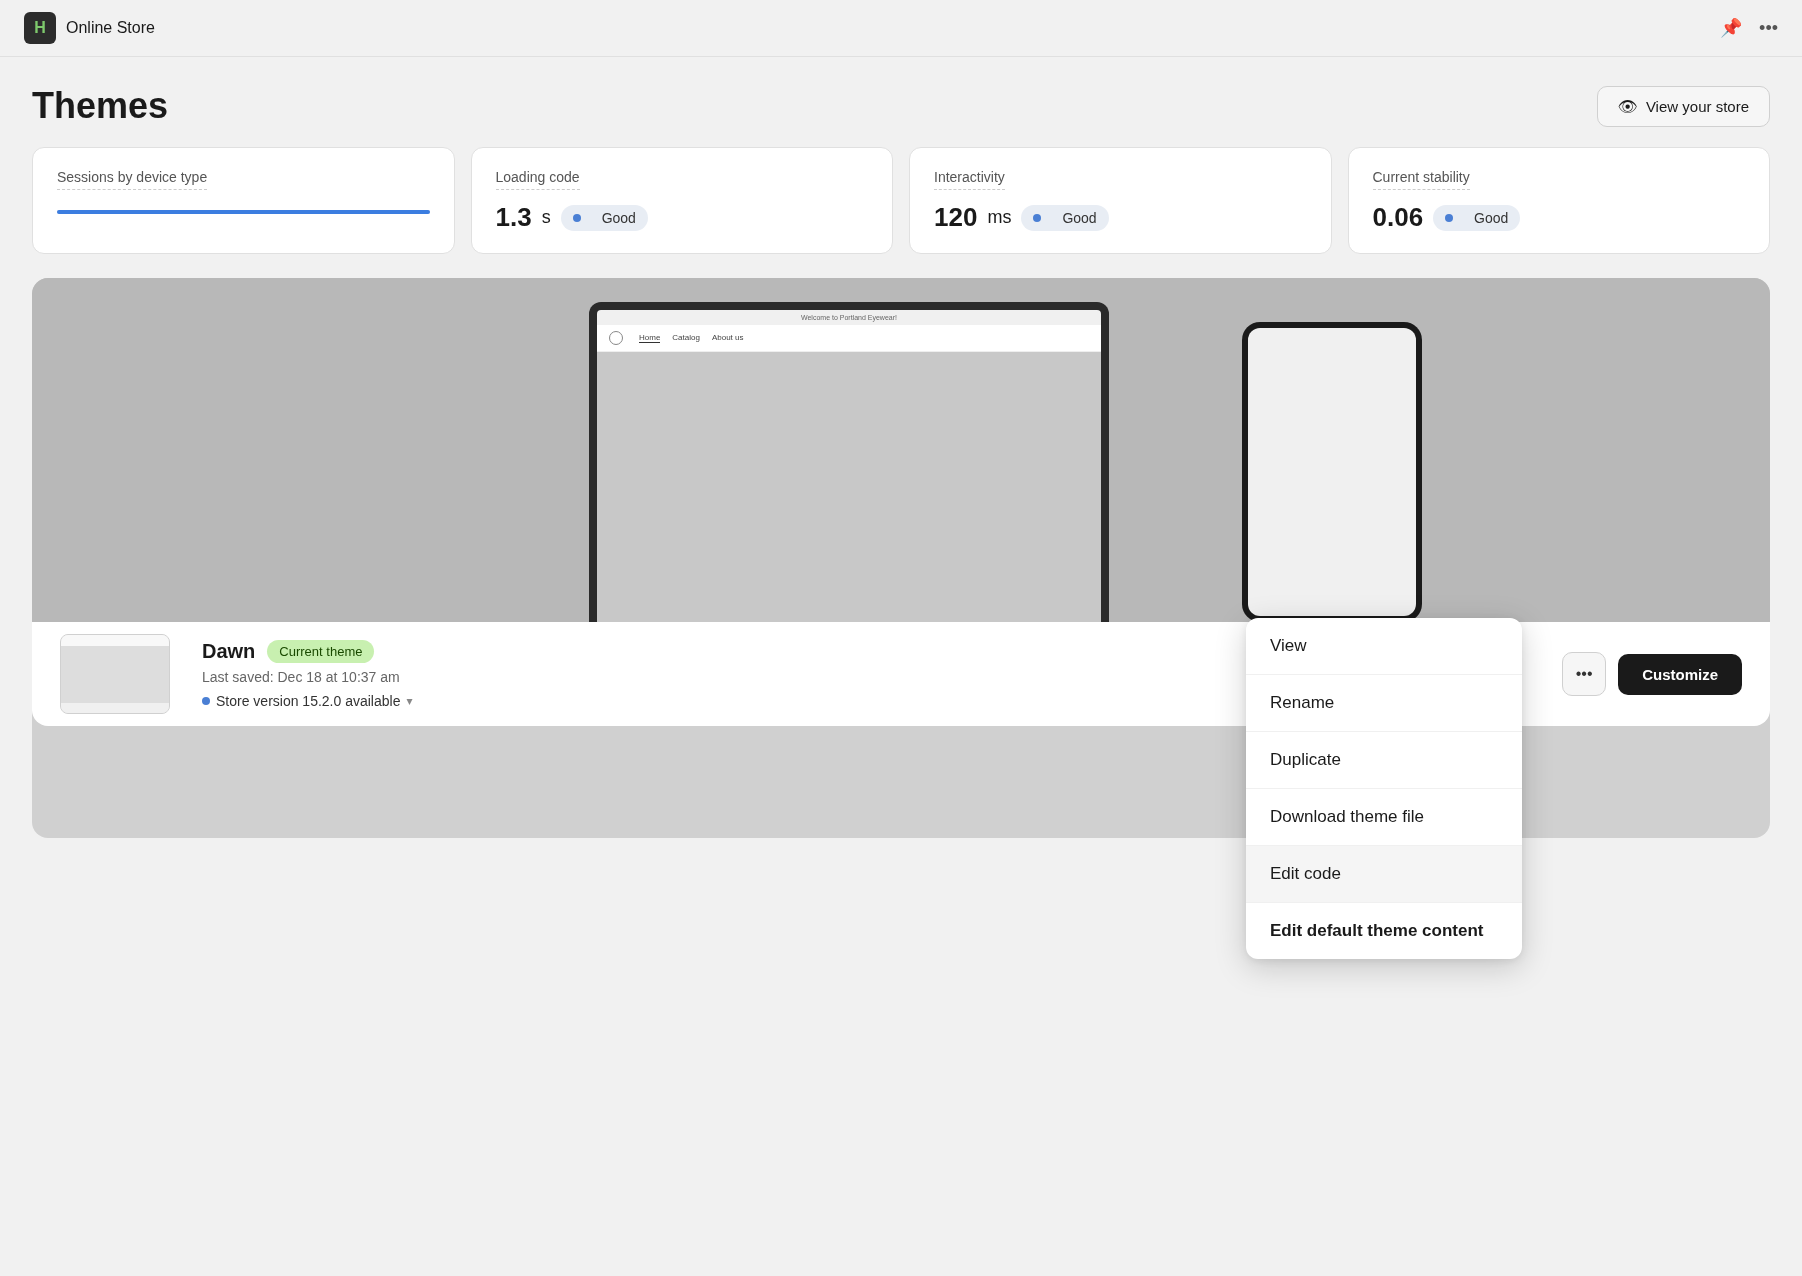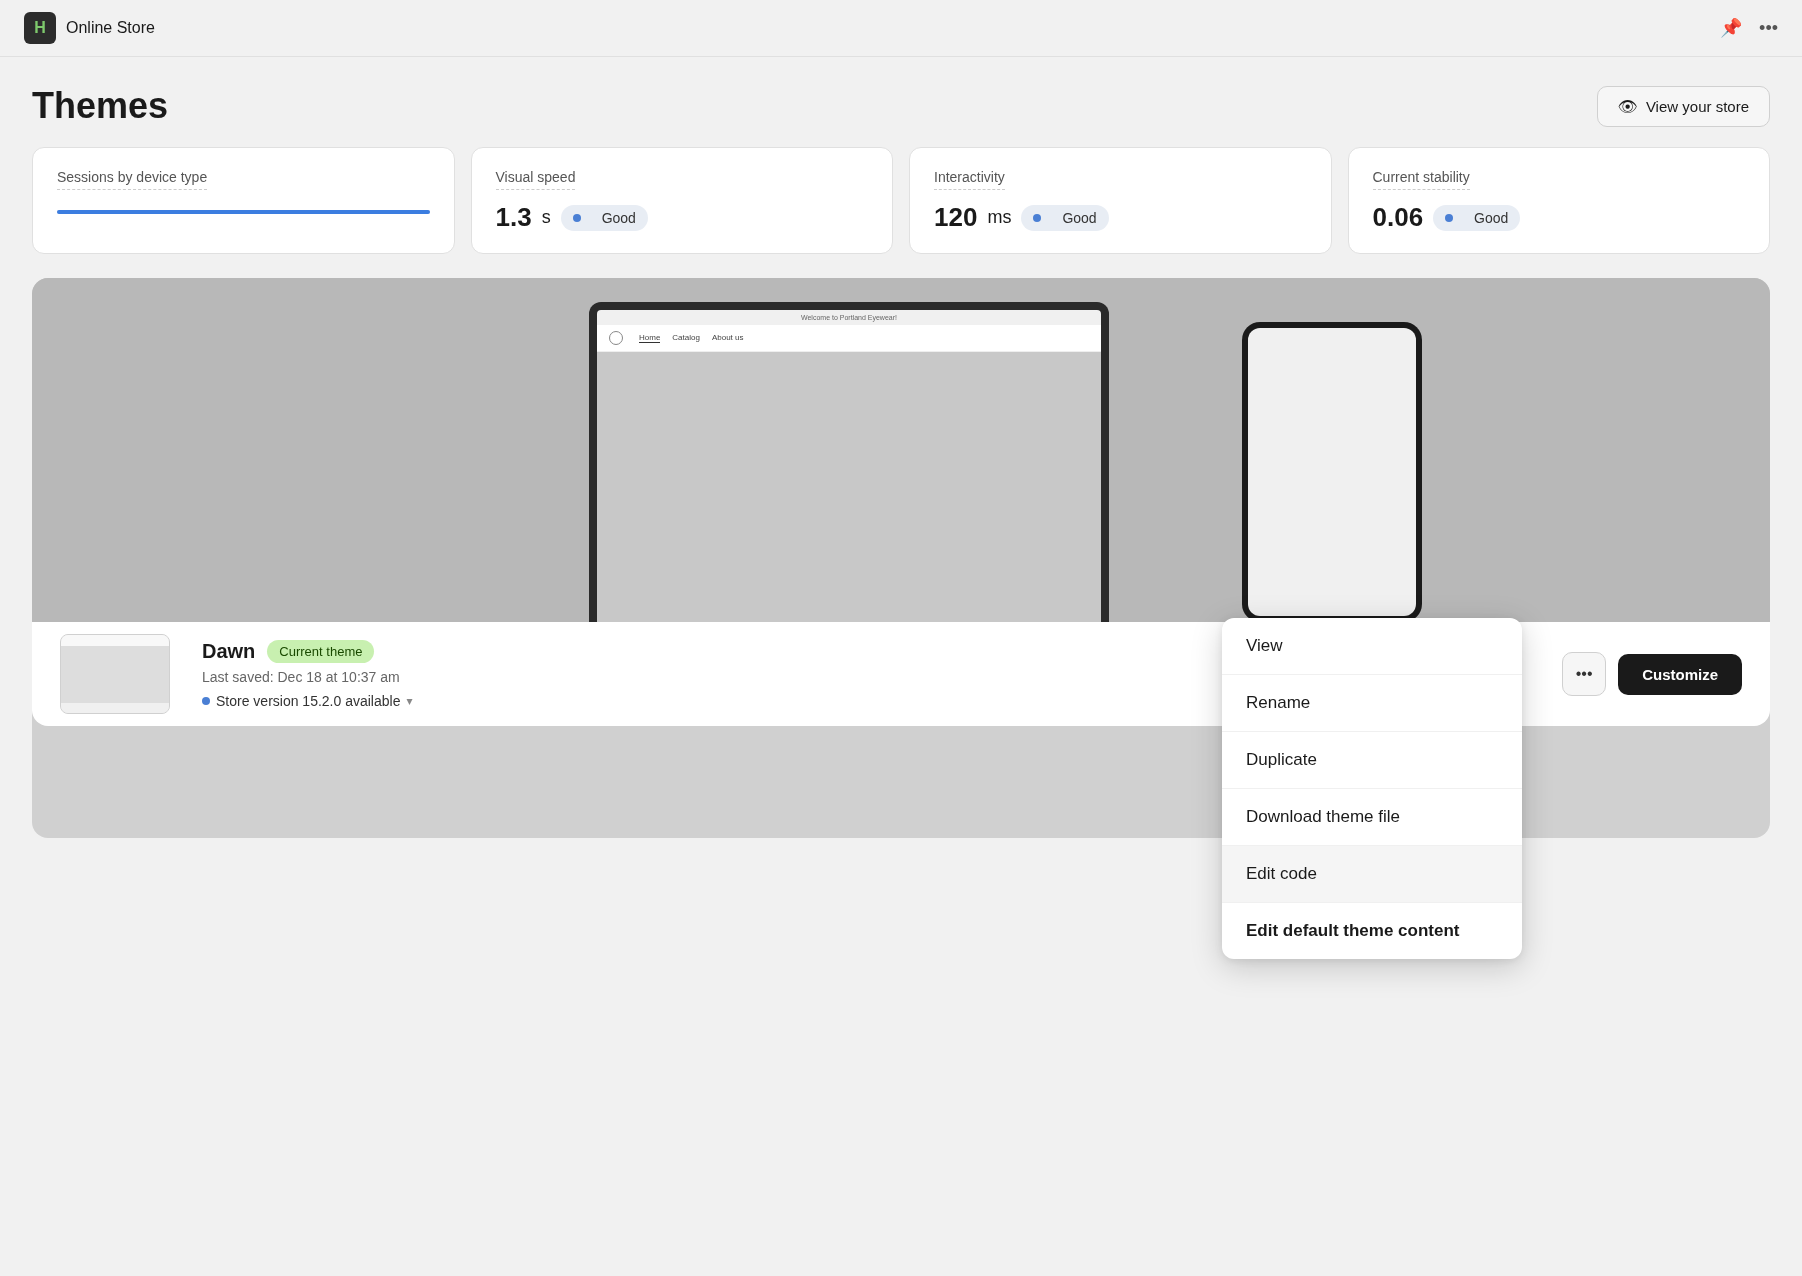--- a/index.html
+++ b/index.html
@@ -389,21 +389,21 @@
     }
 
     
     .dropdown-menu {
       position: absolute;
       right: 280px;
       top: 340px;
       background: white;
       border-radius: 12px;
       box-shadow: 0 8px 32px rgba(0,0,0,0.18), 0 2px 8px rgba(0,0,0,0.08);
-      width: 300px;
+      width: 276px;
       z-index: 100;
       overflow: hidden;
     }
 
     .dropdown-item {
       padding: 18px 24px;
       font-size: 17px;
       color: #1a1a1a;
       cursor: pointer;
       border-bottom: 1px solid #f0f0f0;
@@ -449,21 +449,21 @@
 <div class="metrics-row">
 
   <div class="metric-card">
     <div class="metric-label">Sessions by device type</div>
     <div class="metric-bar">
       <div class="metric-bar-fill" style="width: 100%"></div>
     </div>
   </div>
 
   <div class="metric-card">
-    <div class="metric-label">Visual speed</div>
+    <div class="metric-label">Loading code</div>
     <div class="metric-value-row">
       <span class="metric-value">1.3</span>
       <span class="metric-unit">s</span>
       <div class="metric-badge">
         <div class="badge-dot"></div>
         <span>Good</span>
       </div>
     </div>
   </div>
 

